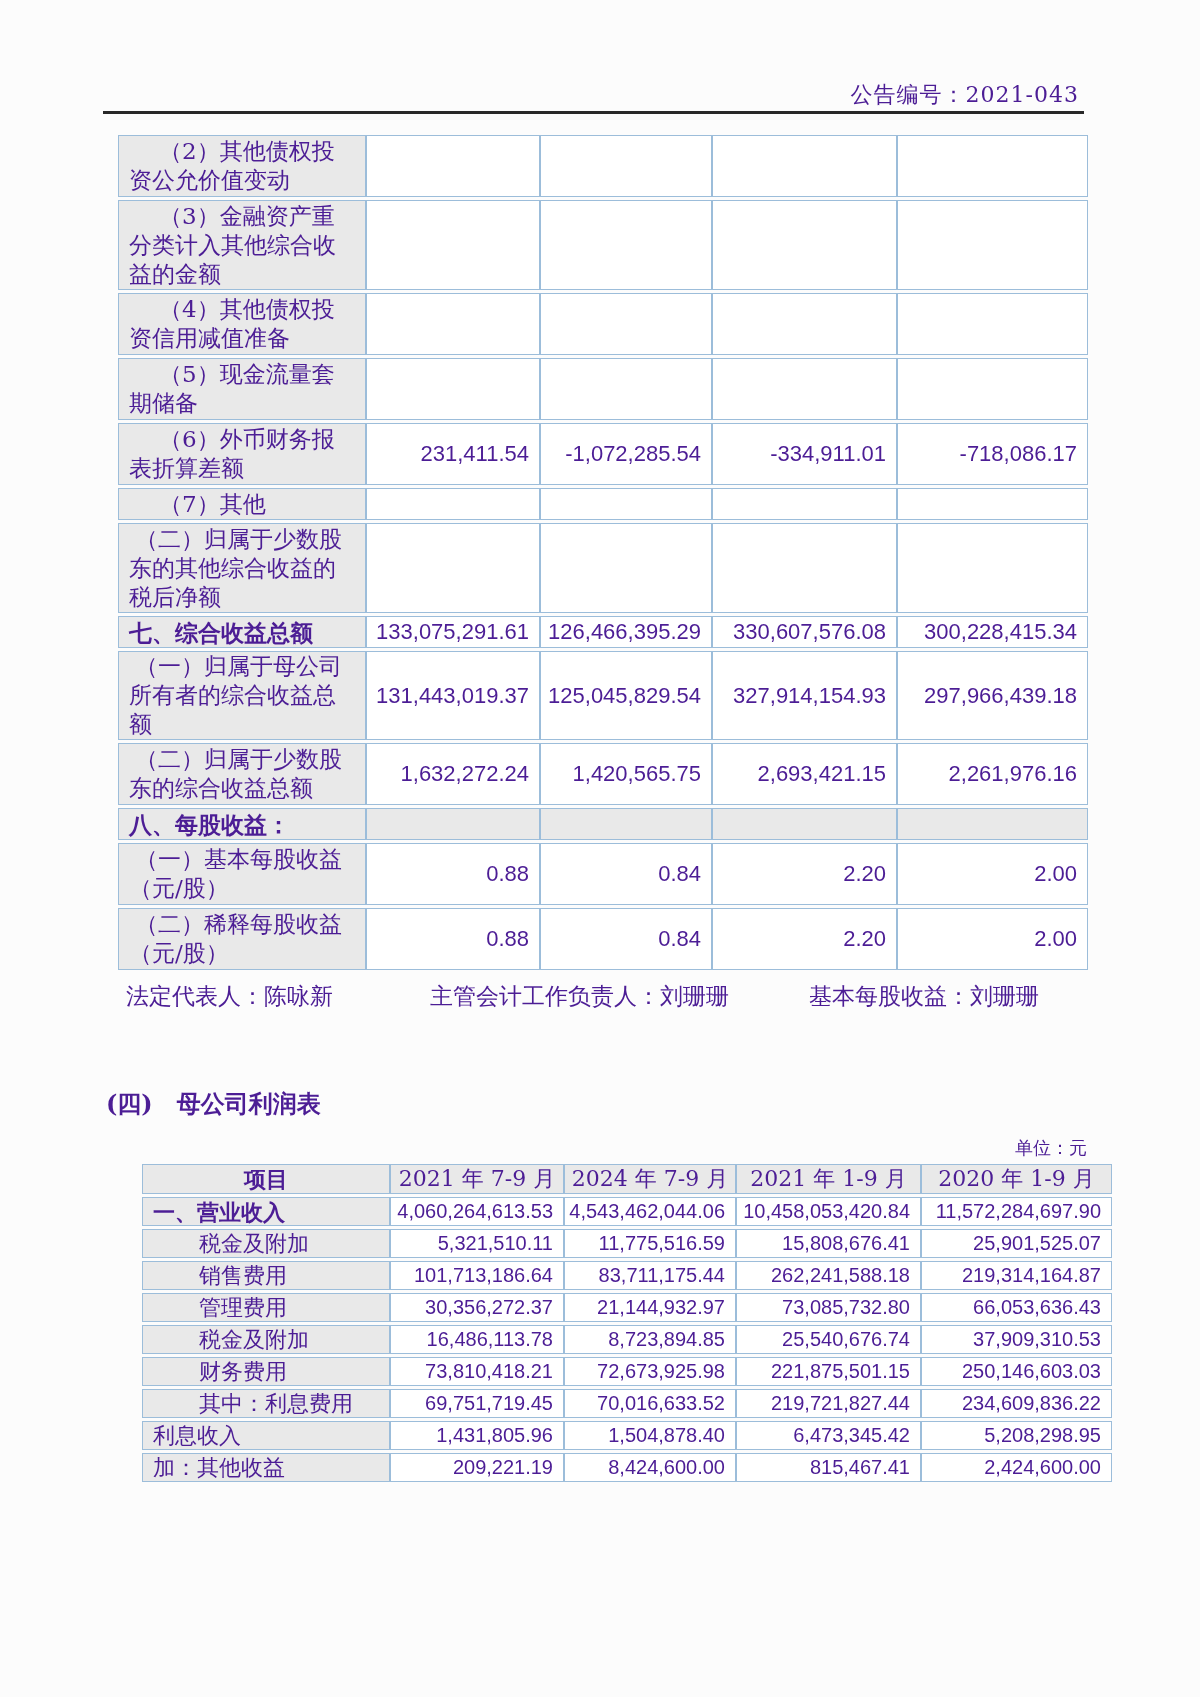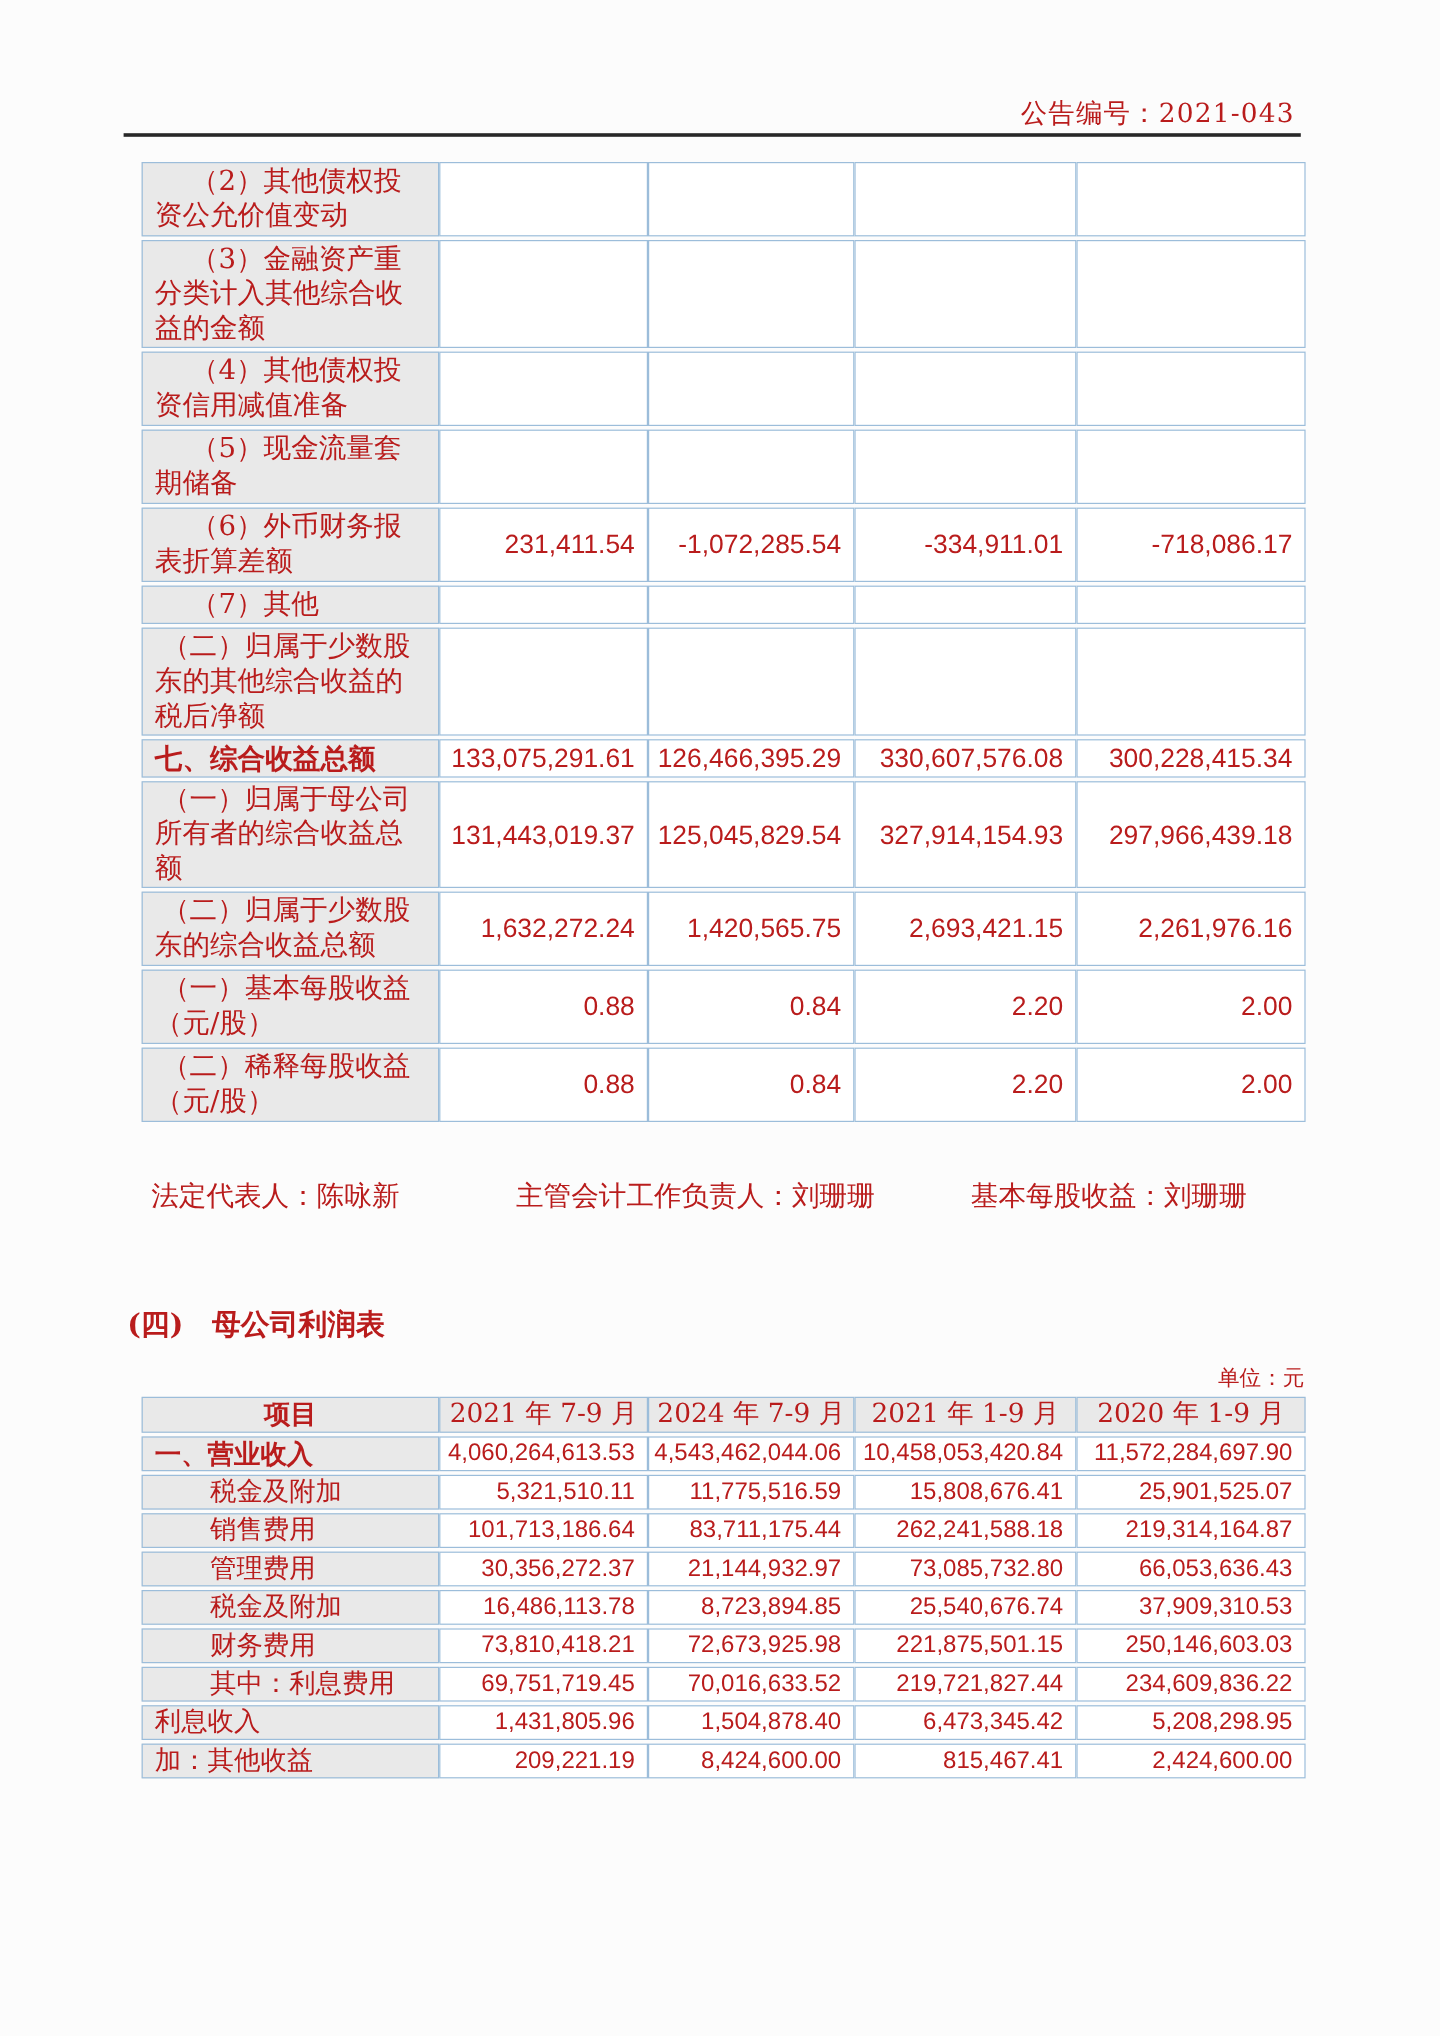--- a/index.html
+++ b/index.html
@@ -1,20 +1,20 @@
 <!DOCTYPE html>
 <html><head>
 <meta charset="utf-8">
 <style>
   html,body { margin:0; padding:0; }
   .page {
     position:relative;
     width:1200px; height:1697px;
     background:#fcfcfc;
-    color:#b91c1c;
+    color:#4c1d95;
     font-family:"DejaVu Serif","Liberation Serif",serif;
     overflow:hidden;
   }
 
   
   .doc-number {
     position:absolute; top:80px; right:121px;
     font-size:22px; letter-spacing:1px;
   }
   .header-rule {
@@ -57,21 +57,21 @@
   .sig-1 { left:8px; } .sig-2 { left:312px; } .sig-3 { left:691px; }
 
   
   .section-title {
     position:absolute; top:1088px; left:106px;
     font-size:24px; font-weight:bold;
   }
   .unit-note { position:absolute; top:1136px; right:113px; font-size:18px; }
 
   
-  .t2 { top:1161px; }
+  .t2 { top:1161px;margin-left:24px; }
   .t2 td { height:29px; }
   .t2 .th {
     background:#e9e9e9; text-align:center;
     font-size:22px; line-height:26px;
     font-family:"DejaVu Serif","Liberation Serif",serif;
     white-space:nowrap;
   }
   .t2 .th-first { font-weight:bold; }
   .t2 .lbl {
     background:#e9e9e9;
@@ -169,20 +169,27 @@
         <td class="val">327,914,154.93</td>
         <td class="val">297,966,439.18</td>
       </tr>
       <tr>
         <td class="lbl ind-c h2">（二）归属于少数股东的综合收益总额</td>
         <td class="val">1,632,272.24</td>
         <td class="val">1,420,565.75</td>
         <td class="val">2,693,421.15</td>
         <td class="val">2,261,976.16</td>
       </tr>
+      <tr class="grayrow">
+        <td class="lbl sec h1">八、每股收益：</td>
+        <td class="val"></td>
+        <td class="val"></td>
+        <td class="val"></td>
+        <td class="val"></td>
+      </tr>
       <tr>
         <td class="lbl ind-c h2">（一）基本每股收益（元/股）</td>
         <td class="val">0.88</td>
         <td class="val">0.84</td>
         <td class="val">2.20</td>
         <td class="val">2.00</td>
       </tr>
       <tr>
         <td class="lbl ind-c h2">（二）稀释每股收益（元/股）</td>
         <td class="val">0.88</td>

